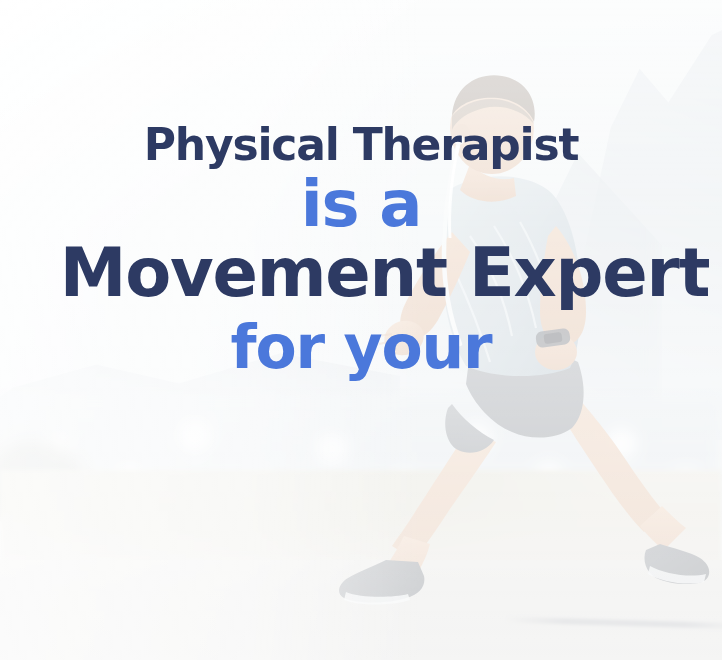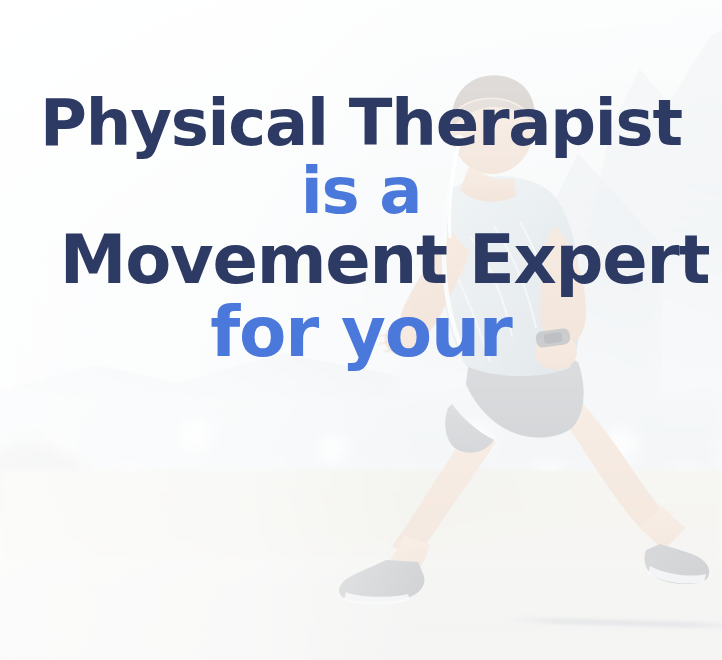--- a/index.html
+++ b/index.html
@@ -154,24 +154,24 @@
     box-sizing: border-box;
   }
   .line {
     font-weight: 700;
     line-height: .97;
     letter-spacing: -1.2px;
     white-space: nowrap;
     text-align: center;
     margin: 0;
   }
-  .l1 { font-size: 64px; color: #2d3a63; }
+  .l1 { font-size: 44px; color: #2d3a63; margin-top: 32px; }
   .l2 { font-size: 64px; color: #4b78db; margin-top: 6px; }
   .l3 { font-size: 67px; color: #2d3a63; margin-top: 6px; margin-left: 47px; }
-  .l4 { font-size: 69px; color: #4b78db; margin-top: 6px; }
+  .l4 { font-size: 60px; color: #4b78db; margin-top: 12px; }
   .l5 { font-size: 62px; color: #ef6c24; margin-top: 6px; }
 </style>
 </head>
 <body>
 
 <div id="banner">
 
   <div class="photo">
     <div class="sky"></div>
     <div class="mountain-right"></div>

